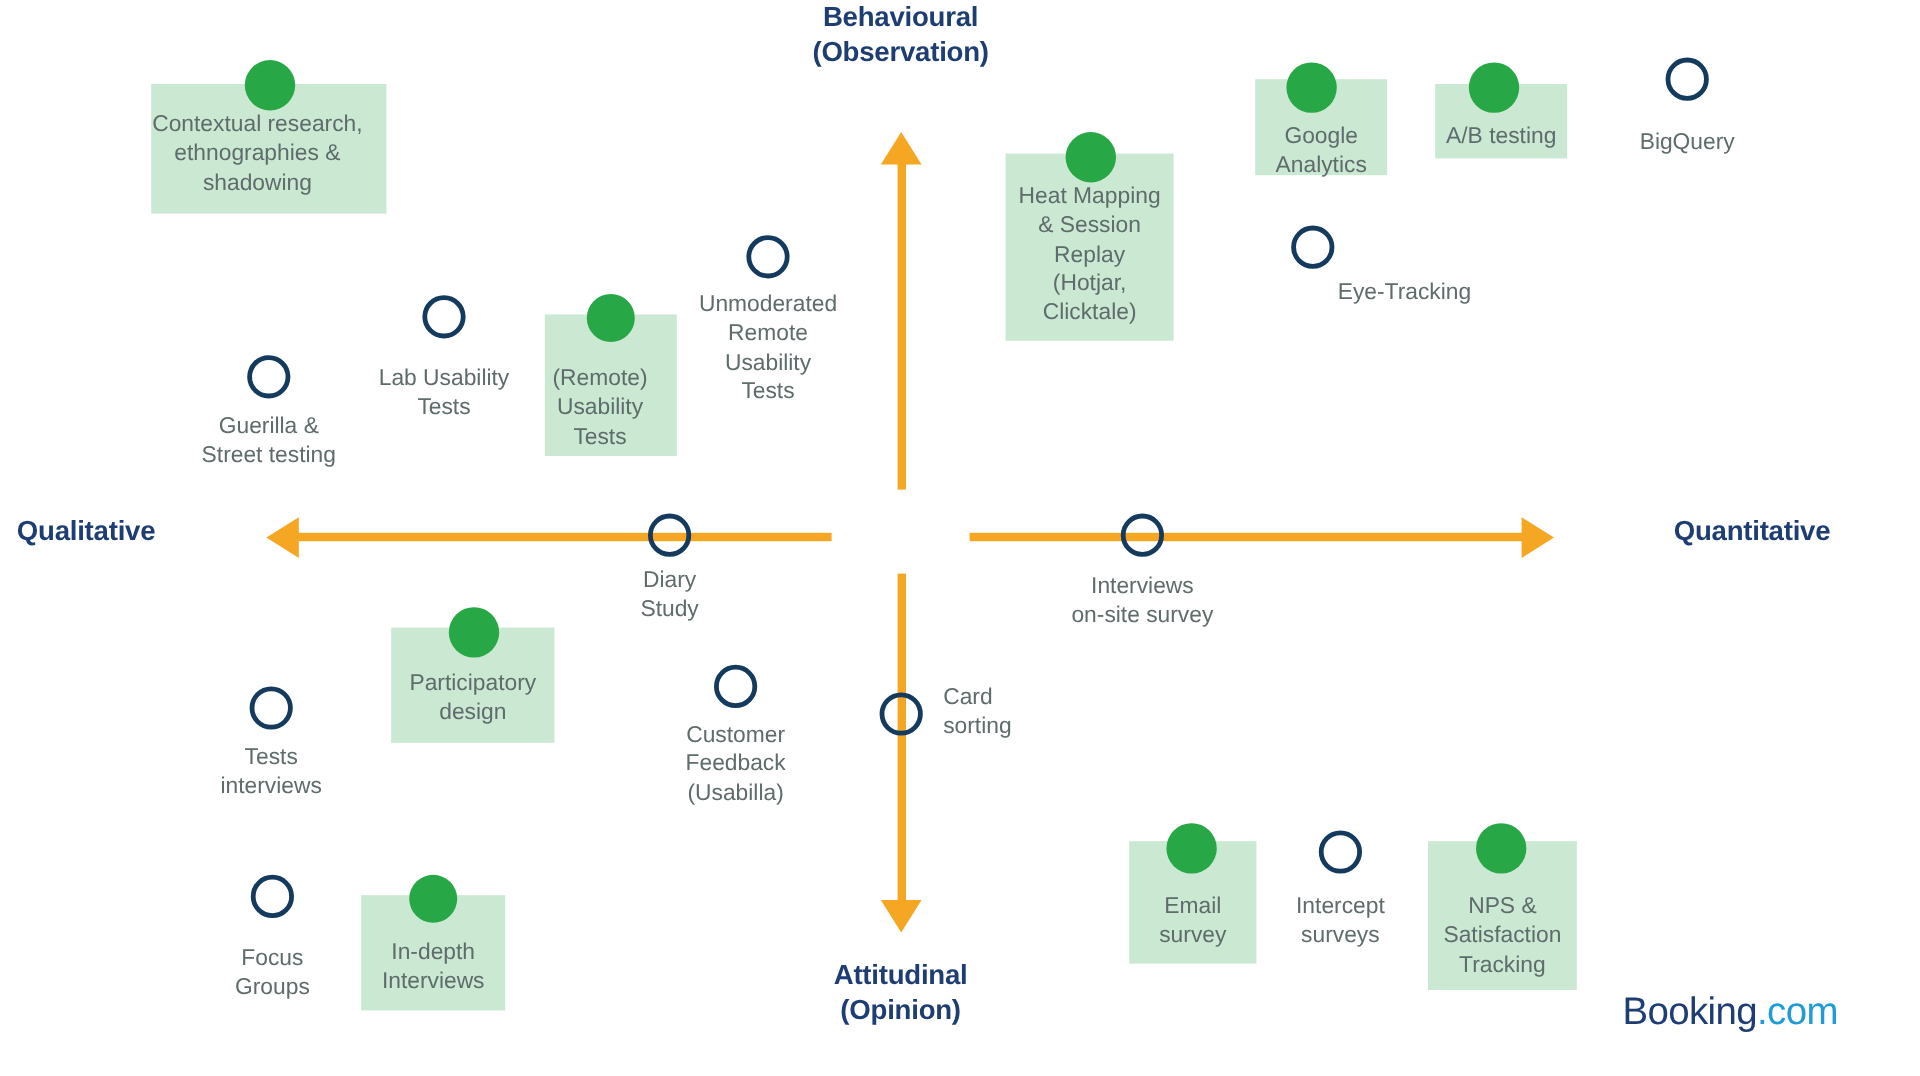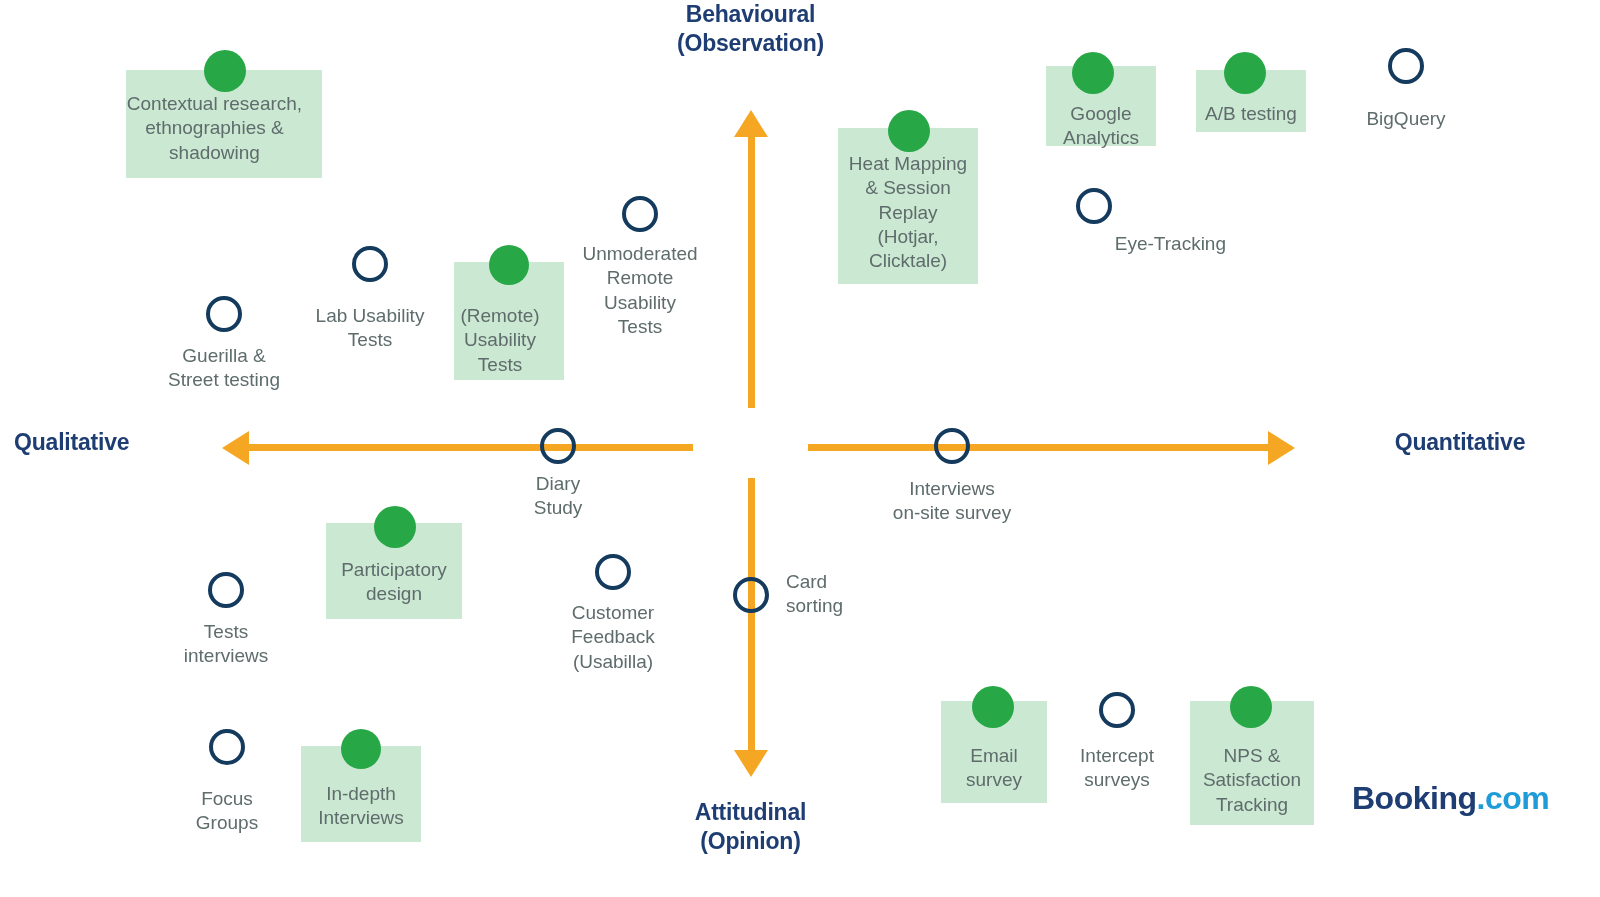--- a/index.html
+++ b/index.html
@@ -130,23 +130,23 @@
     text-align: center;
     white-space: pre-line;
     z-index: 5;
   }
   .method-label.left-align { text-align: left; }
 
   
   #booking-logo {
     position: absolute;
     left: 1352px;
-    top: 780px;
+    top: 824px;
     font-size: 32px;
-    font-weight: bold;
+    font-weight: normal;
     letter-spacing: -0.5px;
     white-space: nowrap;
   }
   #booking-word { color: #1d3d73; }
   #booking-tld  { color: #1f9bd8; }
 </style>
 </head>
 <body>
 
 <div id="stage">

